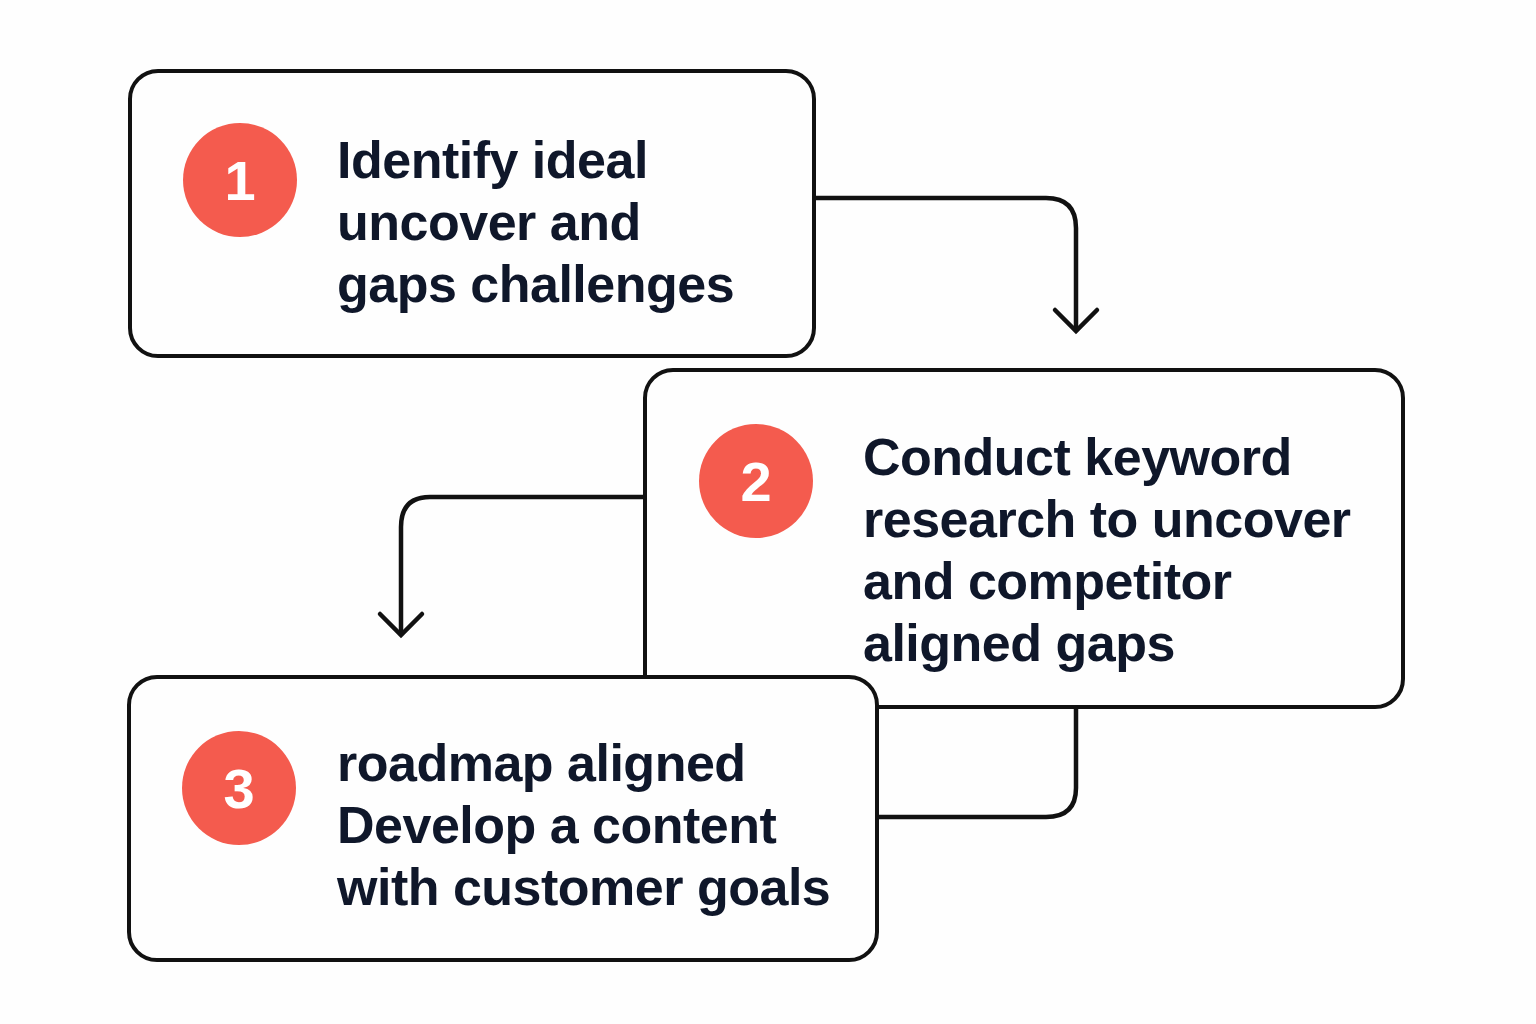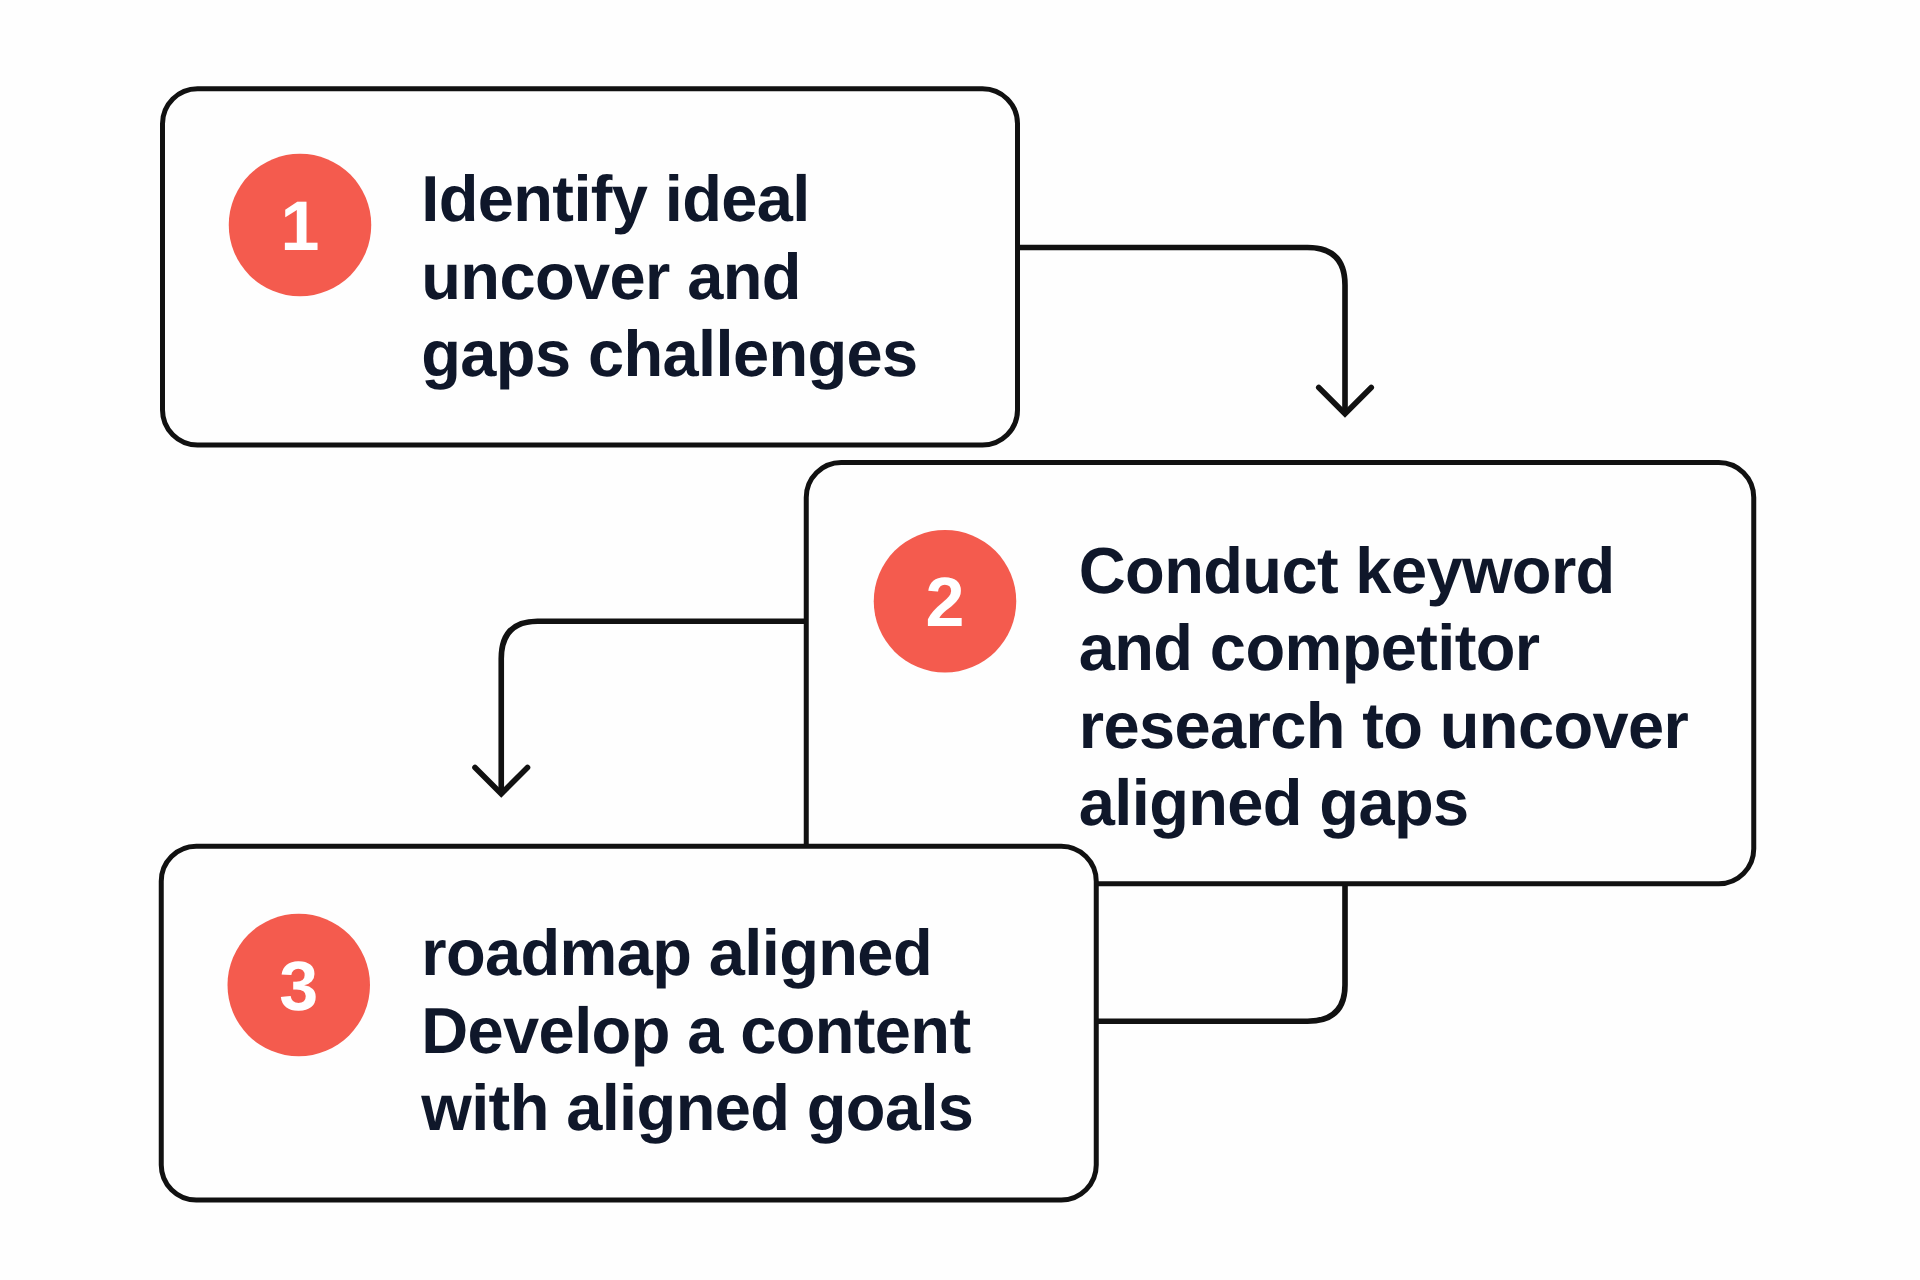--- a/index.html
+++ b/index.html
@@ -36,26 +36,26 @@
     <span>Identify ideal</span>
     <span>uncover and</span>
     <span>gaps challenges</span>
   </div>
 </div>
 
 <div class="box" id="step2">
   <div class="badge" style="background: rgb(244, 91, 78);">2</div>
   <div class="text">
     <span>Conduct keyword</span>
+    <span>research to uncover</span>
     <span>and competitor</span>
-    <span>research to uncover</span>
     <span>aligned gaps</span>
   </div>
 </div>
 
 <div class="box" id="step3">
   <div class="badge" style="background: rgb(244, 91, 78);">3</div>
   <div class="text">
     <span>roadmap aligned</span>
     <span>Develop a content</span>
-    <span>with aligned goals</span>
+    <span>with customer goals</span>
   </div>
 </div>
 
 </body></html>

